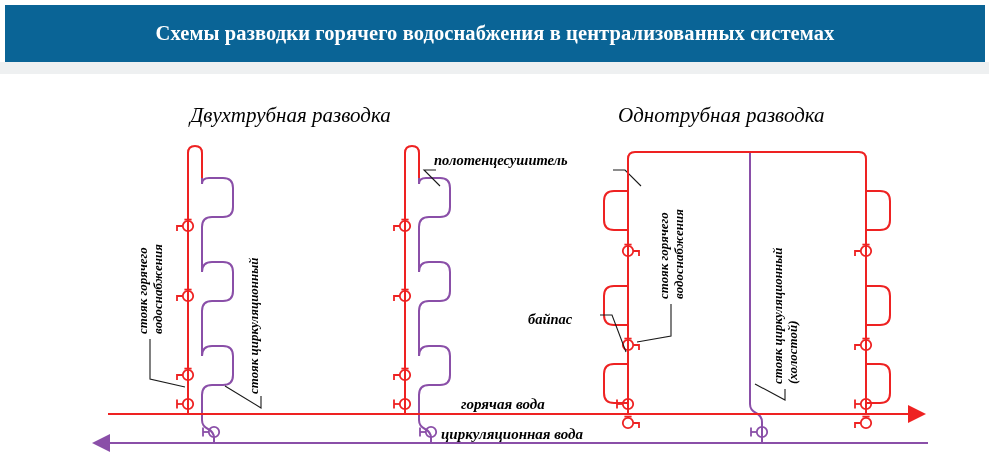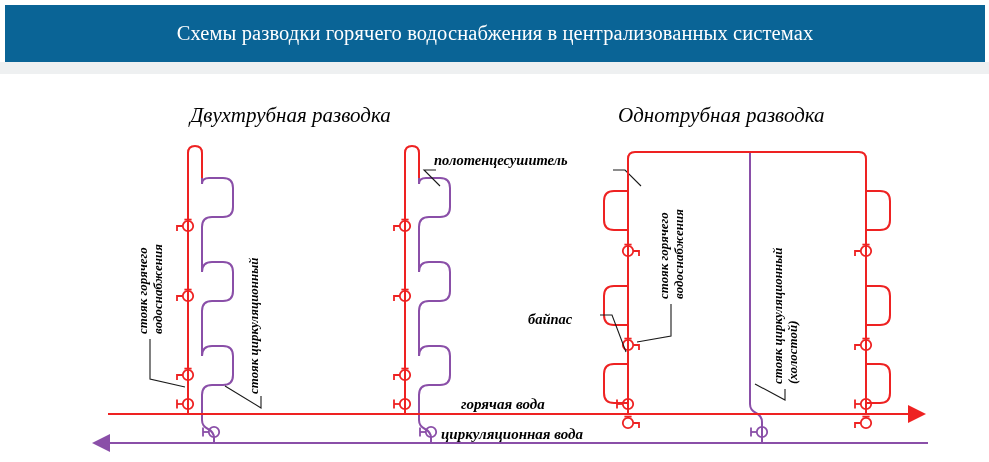--- a/index.html
+++ b/index.html
@@ -10,21 +10,21 @@
   #page{position:absolute;inset:0;background:#ffffff;}
 
   
   .banner{
     position:absolute;left:5px;top:5px;width:980px;height:57px;
     background:#0a6496;
   }
   .banner-title{
     position:absolute;left:0;top:0;width:100%;height:100%;
     display:flex;align-items:center;justify-content:center;
-    color:#ffffff;font-weight:normal;font-size:20.5px;letter-spacing:.1px;
+    color:#ffffff;font-weight:bold;font-size:20.5px;letter-spacing:.1px;
     font-family:"Liberation Serif","DejaVu Serif",serif;
     white-space:nowrap;
   }
   .banner-gap{
     position:absolute;left:0;top:62px;width:989px;height:12px;background:#eef0f1;
   }
   .canvas-wrap{
     position:absolute;left:0;top:74px;width:989px;height:388px;background:#ffffff;text-align:right;
   }
   .edge-shadow-l{position:absolute;left:0;top:74px;width:5px;height:388px;background:#eceff1;}

